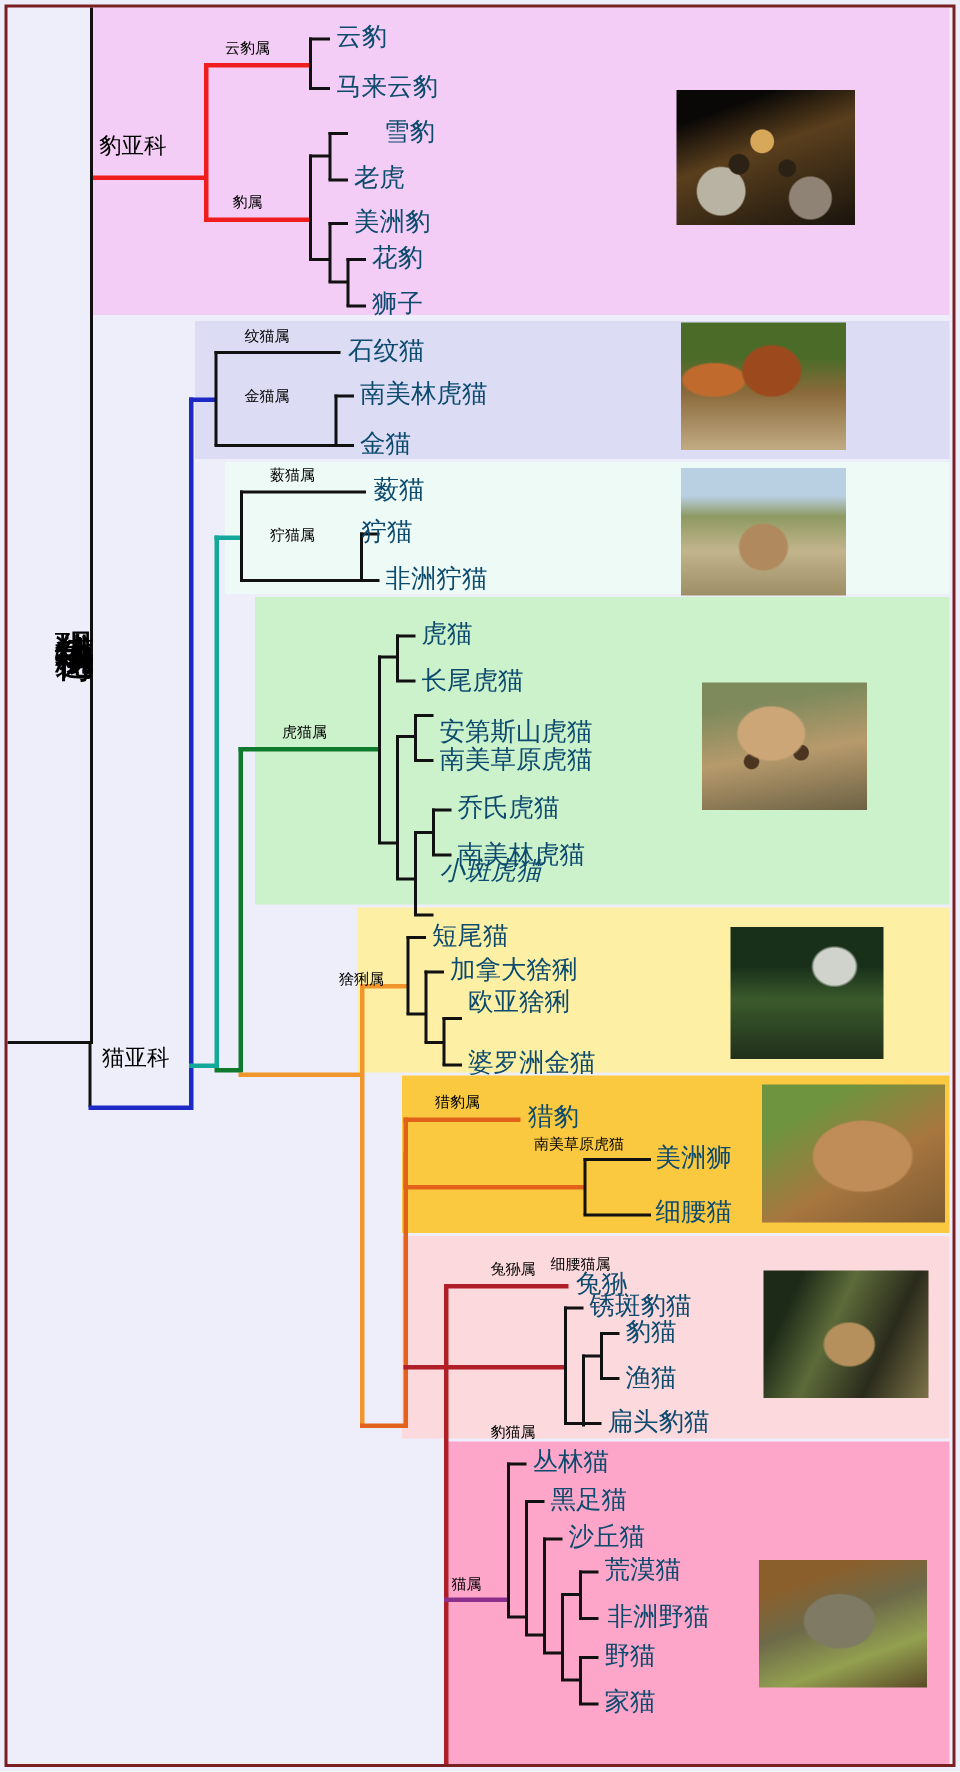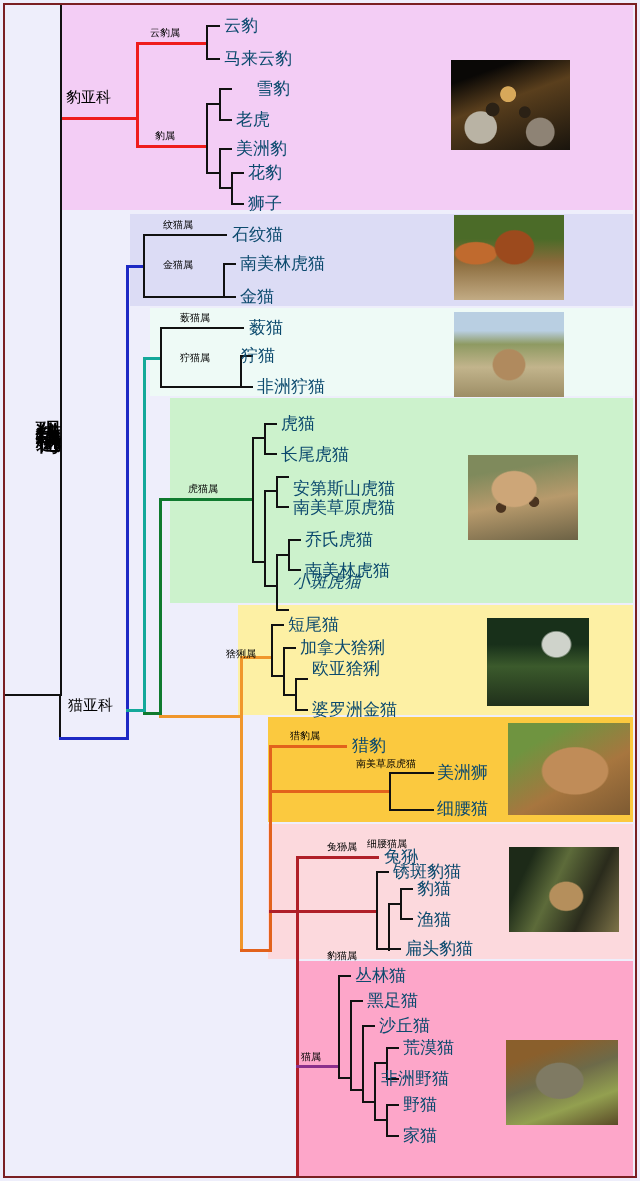--- a/index.html
+++ b/index.html
@@ -336,21 +336,21 @@
   <div class="sp" style="left:379px;top:1017px;">沙丘猫</div>
 
   <div class="h" style="left:362px;top:1101px;width:13px;border-top-width:2px;border-top-color:#111;"></div>
   <div class="v" style="left:374px;top:1062px;height:58px;border-left-width:2px;border-left-color:#111;"></div>
 
   <div class="h" style="left:374px;top:1062px;width:13px;border-top-width:2px;border-top-color:#111;"></div>
   <div class="v" style="left:386px;top:1047px;height:32px;border-left-width:2px;border-left-color:#111;"></div>
   <div class="h" style="left:386px;top:1047px;width:13px;border-top-width:2px;border-top-color:#111;"></div>
   <div class="h" style="left:386px;top:1078px;width:13px;border-top-width:2px;border-top-color:#111;"></div>
   <div class="sp" style="left:403px;top:1039px;">荒漠猫</div>
-  <div class="sp" style="left:381px;top:1070px;">非洲野猫</div>
+  <div class="sp" style="left:405px;top:1070px;">非洲野猫</div>
 
   <div class="h" style="left:374px;top:1119px;width:13px;border-top-width:2px;border-top-color:#111;"></div>
   <div class="v" style="left:386px;top:1104px;height:32px;border-left-width:2px;border-left-color:#111;"></div>
   <div class="h" style="left:386px;top:1104px;width:13px;border-top-width:2px;border-top-color:#111;"></div>
   <div class="h" style="left:386px;top:1135px;width:13px;border-top-width:2px;border-top-color:#111;"></div>
   <div class="sp" style="left:403px;top:1096px;">野猫</div>
   <div class="sp" style="left:403px;top:1127px;">家猫</div>
 
   <div class="photo ph-wildcat" style="left:506px;top:1040px;width:112px;height:85px;"></div>
 

